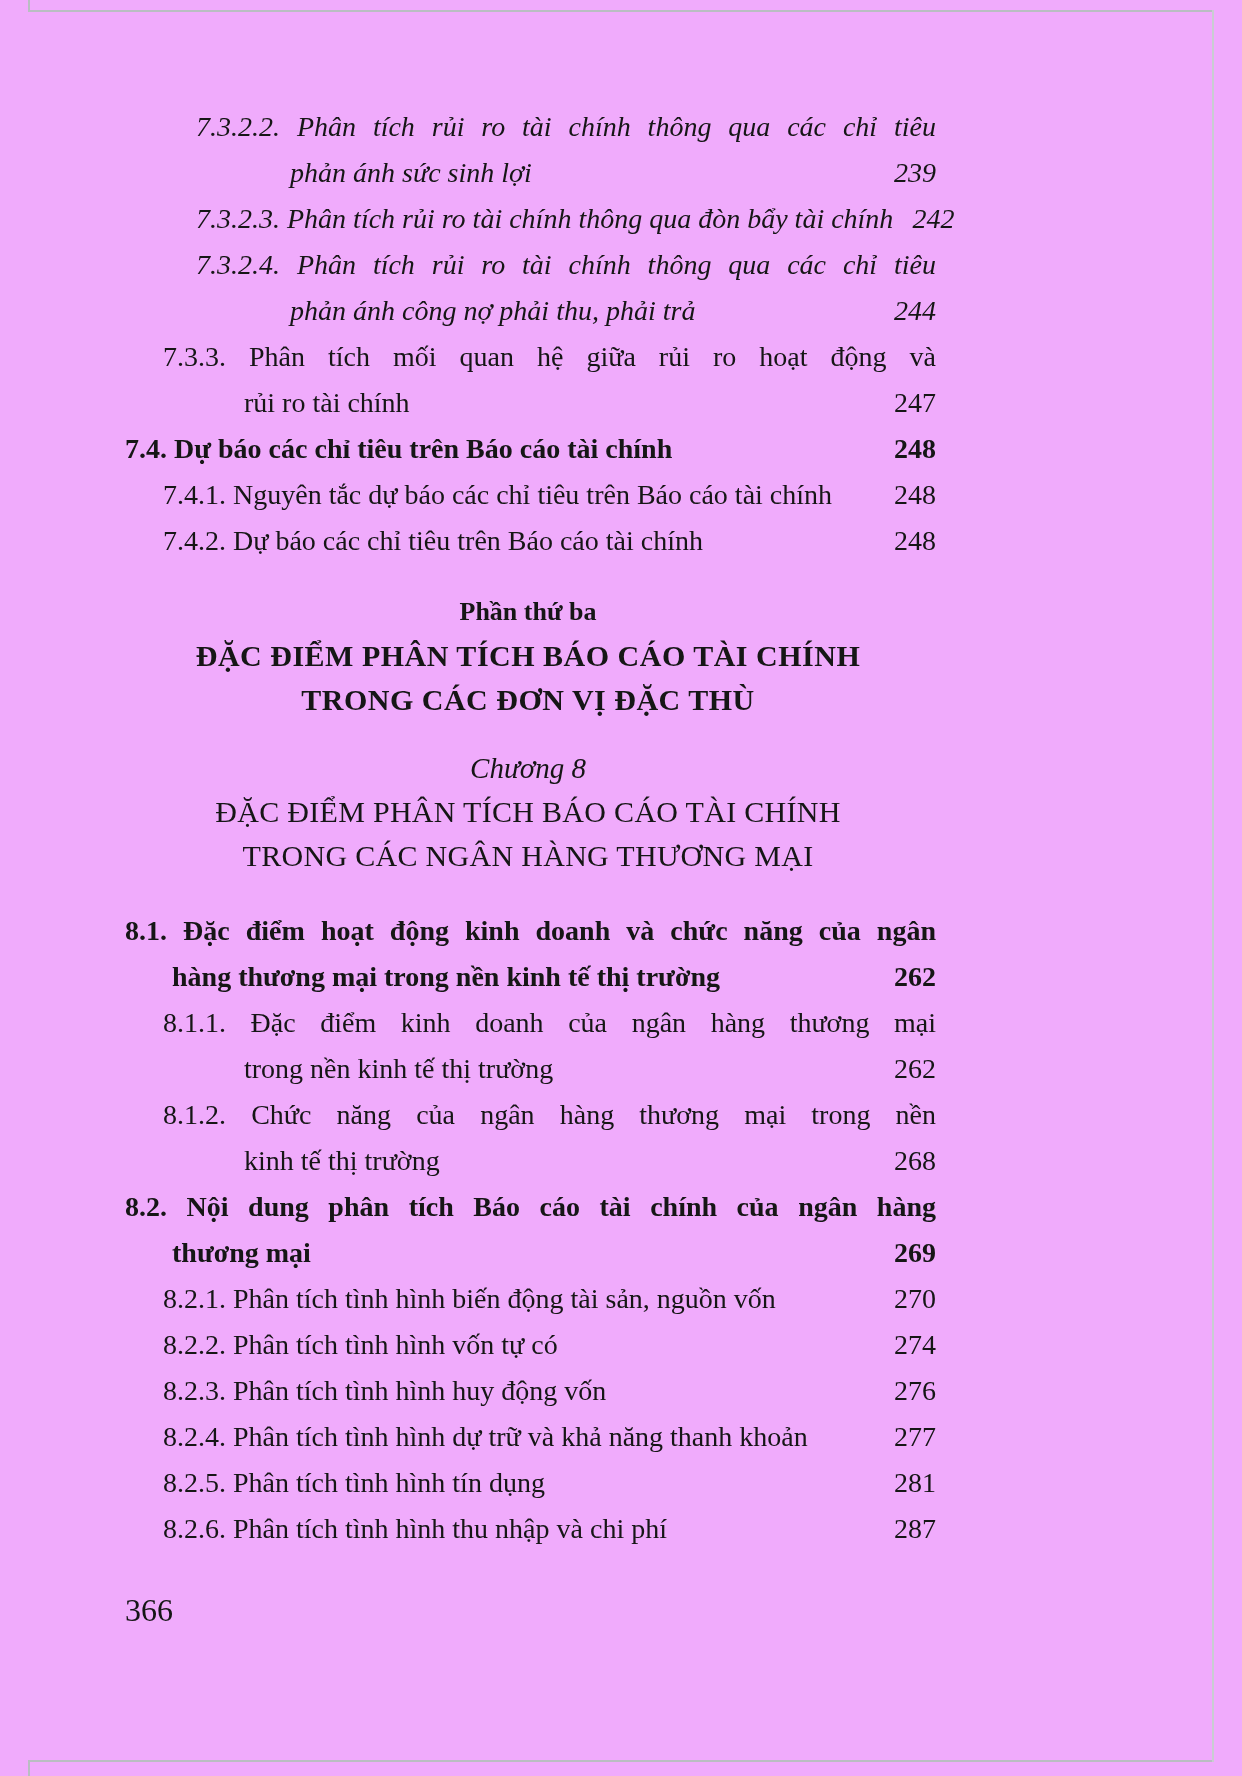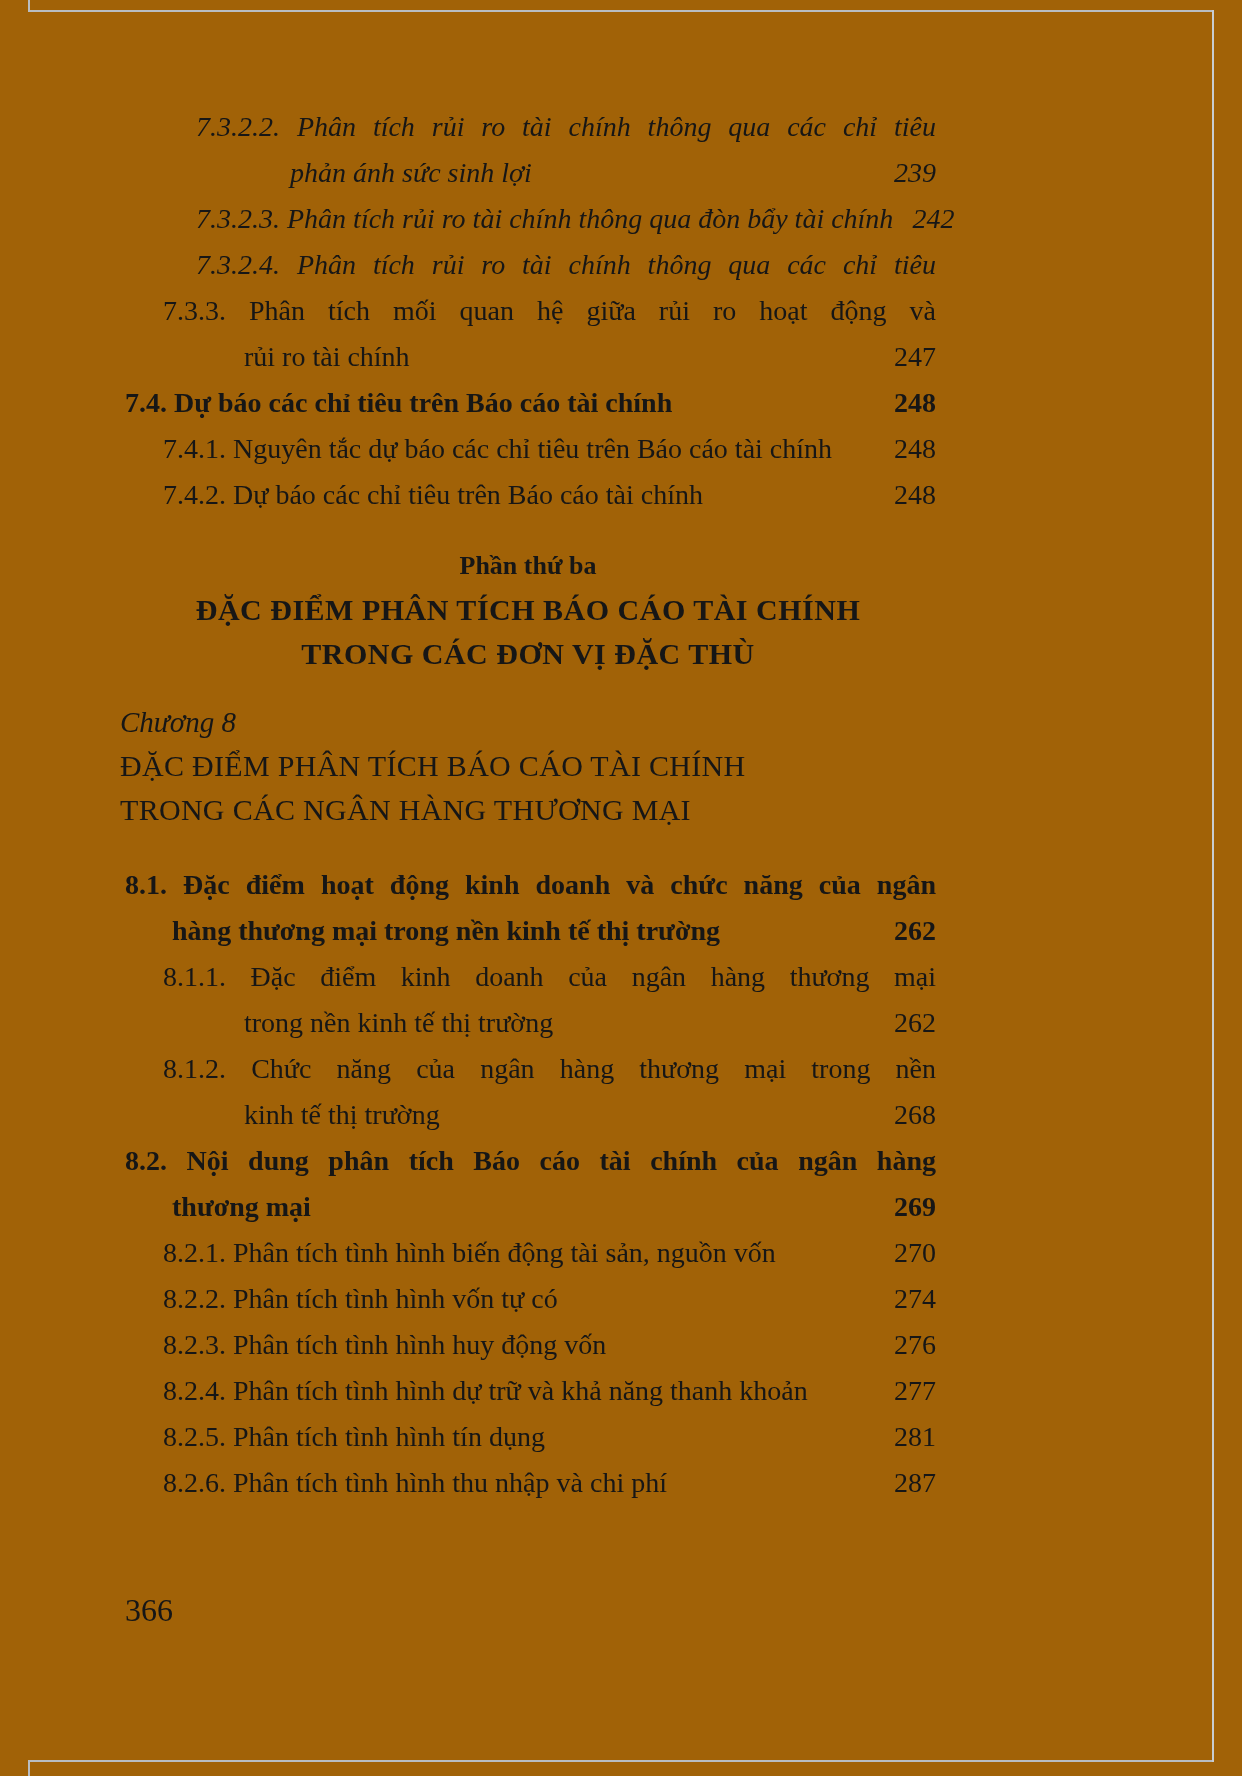--- a/index.html
+++ b/index.html
@@ -1,21 +1,21 @@
 <!DOCTYPE html>
 <html><head>
 <meta charset="utf-8">
 <style>
   * { margin: 0; padding: 0; box-sizing: border-box; }
   html, body { background: #ffffff; }
   .page {
     position: relative;
     width: 1242px;
     height: 1776px;
-    background: #a16207;
+    background: #f0abfc;
     font-family: "Liberation Serif", "DejaVu Serif", serif;
     color: #161616;
     overflow: hidden;
     margin: 0 auto;
   }
   
   .frame { position: absolute; background: #b9bdc2; }
   .frame-top    { left: 28px; top: 10px; width: 1186px; height: 2px; }
   .frame-bottom { left: 28px; top: 1760px; width: 1186px; height: 2px; }
   .frame-right  { left: 1212px; top: 10px; width: 2px; height: 1752px; background:#c9cdd1; }
@@ -47,21 +47,21 @@
   .lvl1 > .cl { padding-left: 52px; }
   .lvl2 > .fl { padding-left: 43px; }
   .lvl2 > .cl { padding-left: 124px; }
   .lvl3 > .fl { padding-left: 76px; }
   .lvl3 > .cl { padding-left: 170px; }
 
   .part-heading { margin-top: 26px; text-align: center; }
   .part-kicker  { font-weight: bold; font-size: 26px; line-height: 44px; }
   .part-title   { font-weight: bold; font-size: 30px; line-height: 44px; letter-spacing: 0.5px; }
 
-  .chapter-heading { margin-top: 24px; }
+  .chapter-heading { margin-top: 24px; text-align: center; }
   .chapter-kicker  { font-style: italic; font-size: 29px; line-height: 44px; }
   .chapter-title   { font-size: 30px; line-height: 44px; letter-spacing: 0.3px; }
 
   .sec2 { margin-top: 30px; }
 
   .footer-page { position: absolute; left: 125px; top: 1588px; font-size: 32px; line-height: 44px; }
 </style>
 </head>
 <body>
 
@@ -87,20 +87,25 @@
     <div class="entry lvl3 it">
       <div class="ln fl dots">
         <span class="txt">7.3.2.3. Phân tích rủi ro tài chính thông qua đòn bẩy tài chính</span>
         <span class="dotfill"></span>
         <span class="pg">242</span>
       </div>
     </div>
 
     <div class="entry lvl3 it">
       <div class="ln fl just">7.3.2.4. Phân tích rủi ro tài chính thông qua các chỉ tiêu</div>
+      <div class="ln cl dots">
+        <span class="txt">phản ánh công nợ phải thu, phải trả</span>
+        <span class="dotfill"></span>
+        <span class="pg">244</span>
+      </div>
     </div>
 
     <div class="entry lvl2">
       <div class="ln fl just">7.3.3. Phân tích mối quan hệ giữa rủi ro hoạt động và</div>
       <div class="ln cl dots">
         <span class="txt">rủi ro tài chính</span>
         <span class="dotfill"></span>
         <span class="pg">247</span>
       </div>
     </div>

